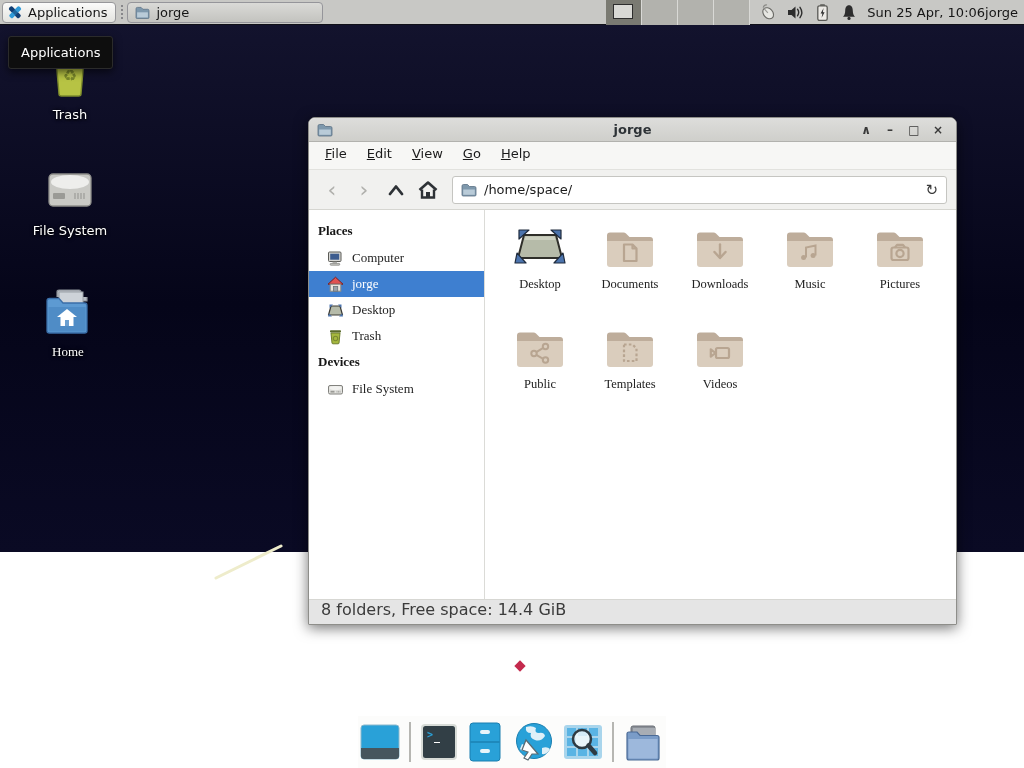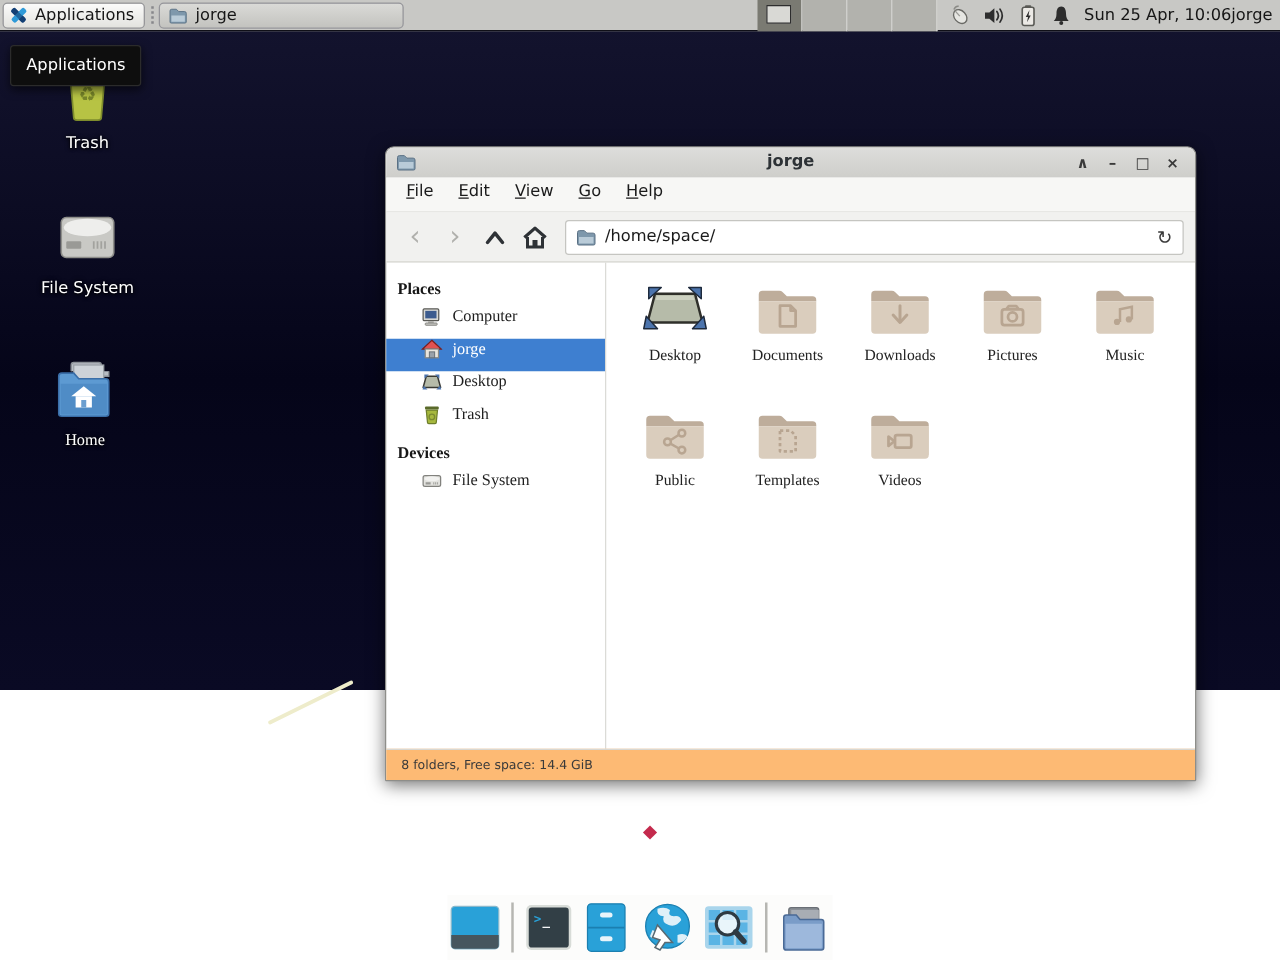--- a/index.html
+++ b/index.html
@@ -68,28 +68,28 @@
   .nav-btn { width:28px; height:28px; display:flex; align-items:center; justify-content:center;
              font-size:22px; line-height:1; }
   .nav-btn.disabled { color:#b0b0ac; }
   .addr { flex:1; height:28px; margin-left:6px; background:#fff; border:1px solid #c5c5c1;
           border-radius:3px; display:flex; align-items:center; gap:7px; padding:0 8px;
           font-size:13px; color:#1a1a1a; }
   .reload { margin-left:auto; font-size:15px; color:#3a3a3a; }
   .content { flex:1; display:flex; min-height:0;font-family:Liberation Serif, serif; }
   .sidebar { width:176px; border-right:1px solid #dbdbd7; padding-top:8px; font-size:13px; }
   .sb-header { font-weight:bold; color:#161616; padding:5px 10px 6px 9px; }
-  .sb-item { height:26px; display:flex; gap:8px; padding-left:28px; color:#1d1d1d; }
+  .sb-item { height:26px; display:flex; align-items:center; gap:8px; padding-left:18px; color:#1d1d1d; }
   .sb-item.selected { background:#3e7fd0; color:#fff; }
   .main { flex:1; padding:14px 0 0 10px; display:flex; flex-wrap:wrap; align-content:flex-start; }
   .fitem { width:90px; height:100px; display:flex; flex-direction:column; align-items:center; }
   .fitem svg { display:block; margin-top:2px; }
   .flabel { margin-top:7px; font-size:12.5px; color:#222; }
-  .statusbar { height:25px; background:#fdba74; border-top:1px solid #d7d7d3;
-               display:flex; align-items:center; padding-left:12px; font-size:10px; color:#3b3b3b; }
+  .statusbar { height:25px; background:#e5e5e5; border-top:1px solid #d7d7d3;
+               display:flex; align-items:flex-start; padding-left:12px; font-size:16px; color:#3b3b3b; }
 
   
   .dock { position:absolute; left:358px; top:716px; width:308px; height:52px;
           background:#fcfcfb; display:flex; align-items:center; justify-content:center; gap:9px; }
   .dock-sep { width:2px; height:40px; background:#b6b6b2; }
   .dock svg { display:block; }
 </style>
 </head>
 <body>
 
@@ -341,40 +341,40 @@
                 <path d="M19.5 25 L25 31 L30.5 25"></path>
             </g>
           </svg>
           <div class="flabel">Downloads</div>
         </div>
 
         <div class="fitem">
           <svg width="50" height="44" viewBox="0 0 50 42">
             <path d="M2 14 V8.5 Q2 5.5 5 5.5 H18.5 Q20 5.5 21 6.5 L24.5 10 H45 Q48 10 48 13 V14 Z" fill="#bead9b"></path>
             <path d="M2 14 H48 V37 Q48 40 45 40 H5 Q2 40 2 37 Z" fill="#dacdbd"></path>
+            <g stroke="#b8a591" stroke-width="2" fill="none">
+              <path d="M21 30.5 V20.5 L30.5 18.5 V28.5"></path>
+            </g>
+            <circle cx="18.6" cy="30.5" r="2.5" fill="#b8a591"></circle>
+            <circle cx="28.1" cy="28.5" r="2.5" fill="#b8a591"></circle>
+          </svg>
+          <div class="flabel">Music</div>
+        </div>
+
+        <div class="fitem">
+          <svg width="50" height="44" viewBox="0 0 50 42">
+            <path d="M2 14 V8.5 Q2 5.5 5 5.5 H18.5 Q20 5.5 21 6.5 L24.5 10 H45 Q48 10 48 13 V14 Z" fill="#bead9b"></path>
+            <path d="M2 14 H48 V37 Q48 40 45 40 H5 Q2 40 2 37 Z" fill="#dacdbd"></path>
             <g fill="none" stroke="#b8a591" stroke-width="2.2" stroke-linejoin="round">
               <path d="M20 20.5 L22 17.8 H28 L30 20.5"></path>
               <rect x="16.5" y="20.5" width="17" height="12.5" rx="2"></rect>
               <circle cx="25" cy="26.5" r="3.6"></circle>
             </g>
           </svg>
           <div class="flabel">Pictures</div>
-        </div>
-
-        <div class="fitem">
-          <svg width="50" height="44" viewBox="0 0 50 42">
-            <path d="M2 14 V8.5 Q2 5.5 5 5.5 H18.5 Q20 5.5 21 6.5 L24.5 10 H45 Q48 10 48 13 V14 Z" fill="#bead9b"></path>
-            <path d="M2 14 H48 V37 Q48 40 45 40 H5 Q2 40 2 37 Z" fill="#dacdbd"></path>
-            <g stroke="#b8a591" stroke-width="2" fill="none">
-              <path d="M21 30.5 V20.5 L30.5 18.5 V28.5"></path>
-            </g>
-            <circle cx="18.6" cy="30.5" r="2.5" fill="#b8a591"></circle>
-            <circle cx="28.1" cy="28.5" r="2.5" fill="#b8a591"></circle>
-          </svg>
-          <div class="flabel">Music</div>
         </div>
 
         <div class="fitem">
           <svg width="50" height="44" viewBox="0 0 50 42">
             <path d="M2 14 V8.5 Q2 5.5 5 5.5 H18.5 Q20 5.5 21 6.5 L24.5 10 H45 Q48 10 48 13 V14 Z" fill="#bead9b"></path>
             <path d="M2 14 H48 V37 Q48 40 45 40 H5 Q2 40 2 37 Z" fill="#dacdbd"></path>
             <g fill="none" stroke="#b8a591" stroke-width="2">
               <circle cx="19" cy="26.5" r="2.7"></circle>
                 <circle cx="30.5" cy="19.5" r="2.7"></circle>
                 <circle cx="30.5" cy="33" r="2.7"></circle>

